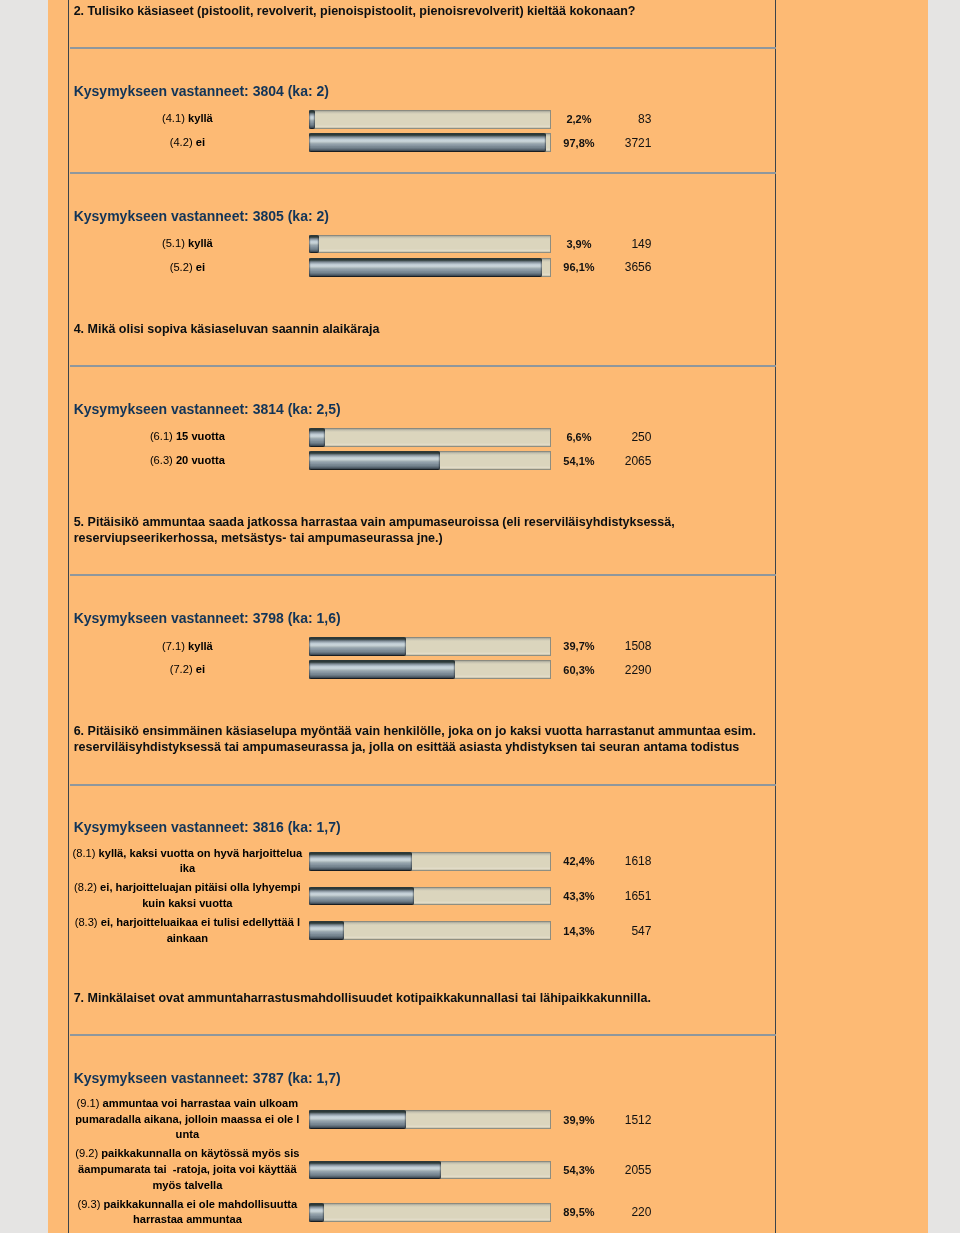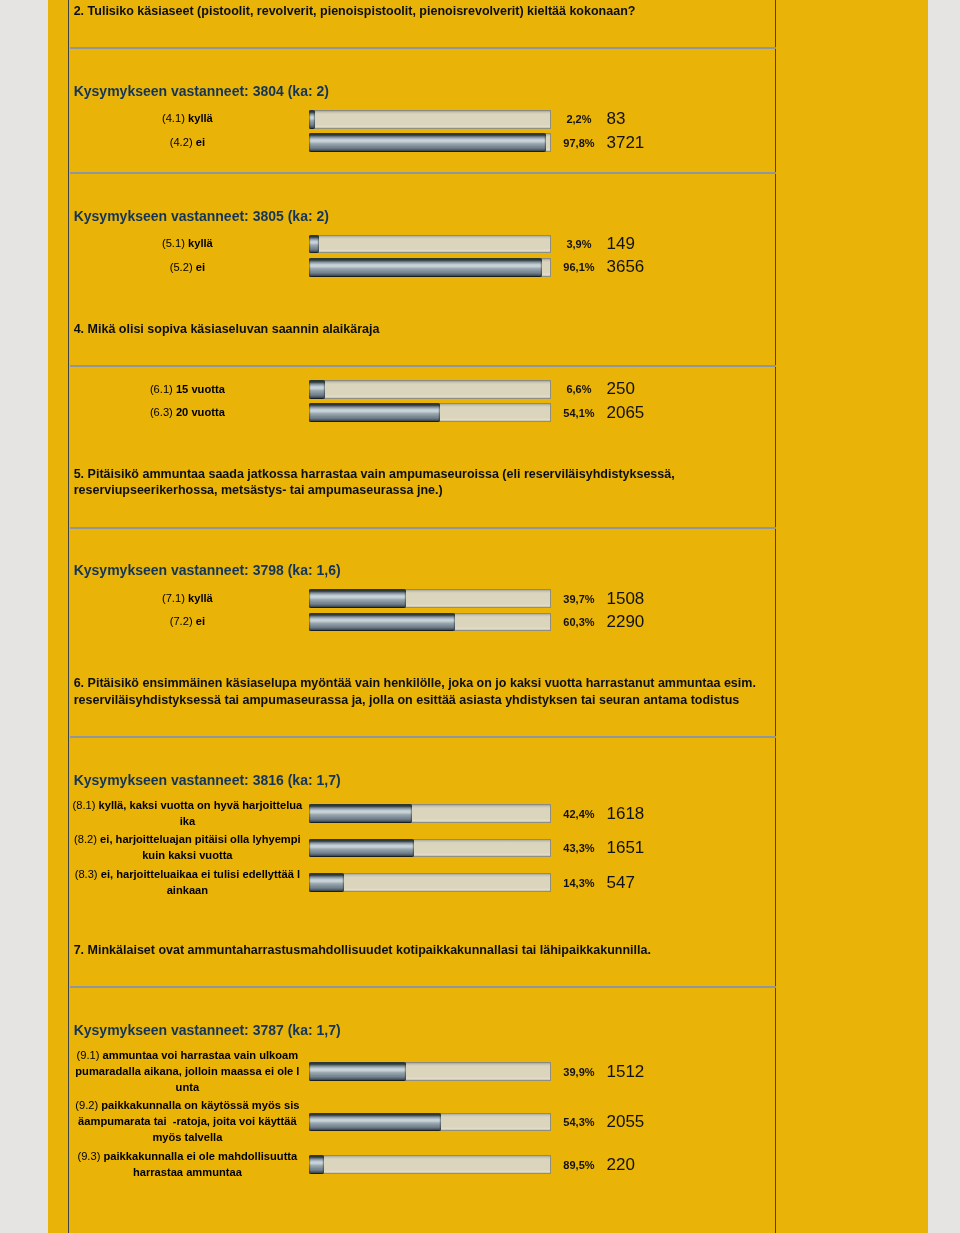--- a/index.html
+++ b/index.html
@@ -1,18 +1,18 @@
 <!DOCTYPE html>
 <html><head>
 <meta charset="utf-8">
 <title>Kysely</title>
 <style>
 html,body{margin:0;padding:0;}
 body{width:960px;height:1233px;background:#e5e4e3;font-family:"Liberation Sans",sans-serif;overflow:hidden;}
-.page{position:absolute;left:48.2px;top:0;width:879.6px;height:1233px;background:#eab308;}
+.page{position:absolute;left:48.2px;top:0;width:879.6px;height:1233px;background:#fdba74;}
 .frame{position:absolute;left:19.6px;top:0;width:708.7px;height:1233px;box-sizing:border-box;
   border-left:1.4px solid #3c444a;border-right:1.4px solid #3c444a;}
 .inner{position:absolute;left:1.5px;top:0;width:705.5px;}
 
 .qhead,.respond,.lbl,.pct,.cnt{transform:translateZ(0);}
 .section{position:relative;padding-bottom:17.8px;}
 .section:first-child .qhead{padding-top:2.5px;padding-bottom:28.5px;}
 .qhead{padding:24px 10px 28px 3.4px;font-size:12.5px;font-weight:bold;color:#0b0f12;line-height:16.2px;}
 .hr{height:0;border-top:2px solid #8e979d;}
 .respond{font-size:14px;font-weight:bold;color:#113458;padding:14.8px 0 0 3.4px;line-height:12px;margin-top:21px;}
@@ -49,21 +49,21 @@
     #75848f 77.5%,
     #64727e 82.9%,
     #525f6a 88.2%,
     #3b4650 93.6%,
     #0a0d10 98.9%,
     #07090c 100%);}
 .fill:after{content:"";position:absolute;left:0;top:0;right:0;bottom:0;
   background:linear-gradient(to right,rgba(18,24,28,0.55) 0px,rgba(18,24,28,0.10) 1.2px,rgba(18,24,28,0) 2.2px,
     rgba(18,24,28,0) calc(100% - 2.2px),rgba(18,24,28,0.14) calc(100% - 1.1px),rgba(18,24,28,0.58) 100%);}
 .pct{position:absolute;left:481.2px;width:55px;text-align:center;font-size:11px;font-weight:bold;color:#111;line-height:12px;}
-.cnt{position:absolute;left:536.2px;width:45px;text-align:left;font-size:17px;color:#111;line-height:12px;}
+.cnt{position:absolute;left:536.2px;width:45px;text-align:right;font-size:12px;color:#111;line-height:12px;}
 </style>
 </head>
 <body>
 
 <div class="page">
   <div class="frame">
     <div class="inner" id="sections">
   <div class="section">
     <div class="qhead">2. Tulisiko käsiaseet (pistoolit, revolverit, pienoispistoolit, pienoisrevolverit) kieltää kokonaan?</div>
     <div class="hr"></div>
@@ -117,20 +117,21 @@
               </div>
     <div class="pct">96,1%</div>
     <div class="cnt">3656</div>
   </div>
 </div>
   </div>
 
   <div class="section">
     <div class="qhead">4. Mikä olisi sopiva käsiaseluvan saannin alaikäraja</div>
     <div class="hr"></div>
+    <div class="respond">Kysymykseen vastanneet: 3814 (ka: 2,5)</div>
     <div class="rows">
   <div class="row">
     <div class="lbl"><span class="n">(6.1)</span> <span class="t">15 vuotta</span></div>
     <div class="cell-bar">
                 <div class="track" role="progressbar" aria-valuenow="6.6">
                   <div class="fill" style="width: 15.972px;"></div>
                 </div>
               </div>
     <div class="pct">6,6%</div>
     <div class="cnt">250</div>

